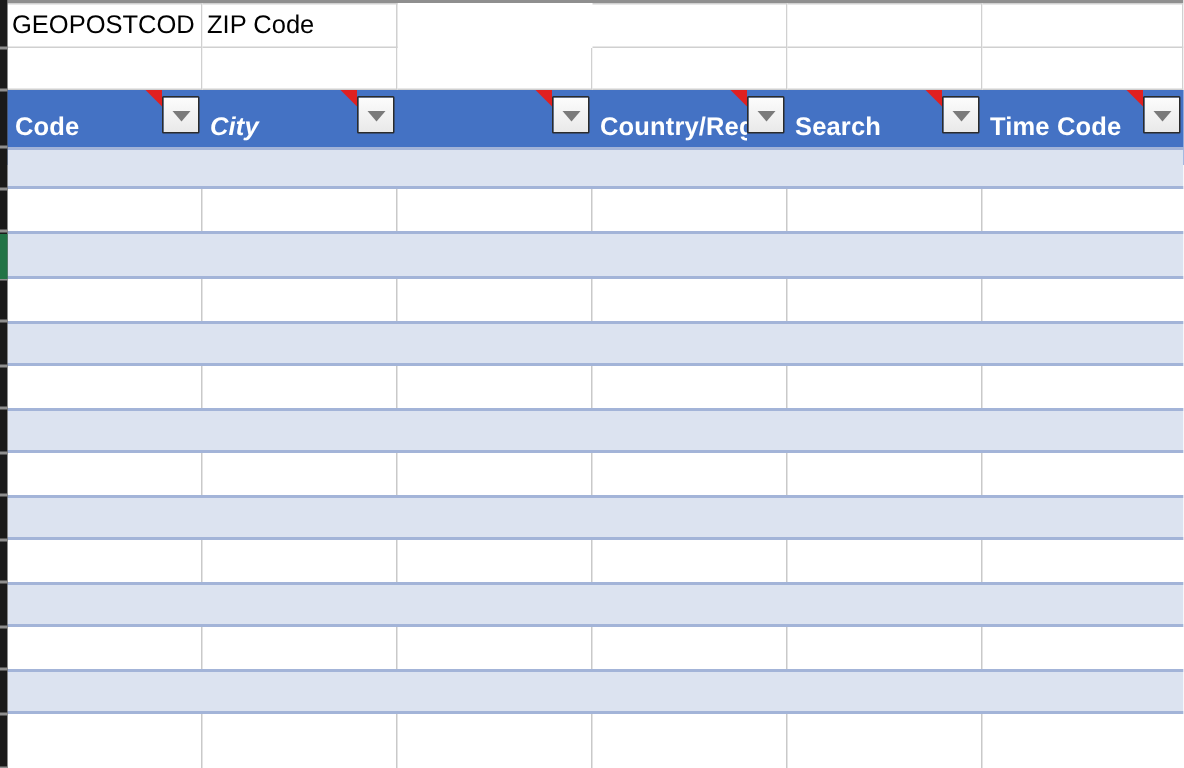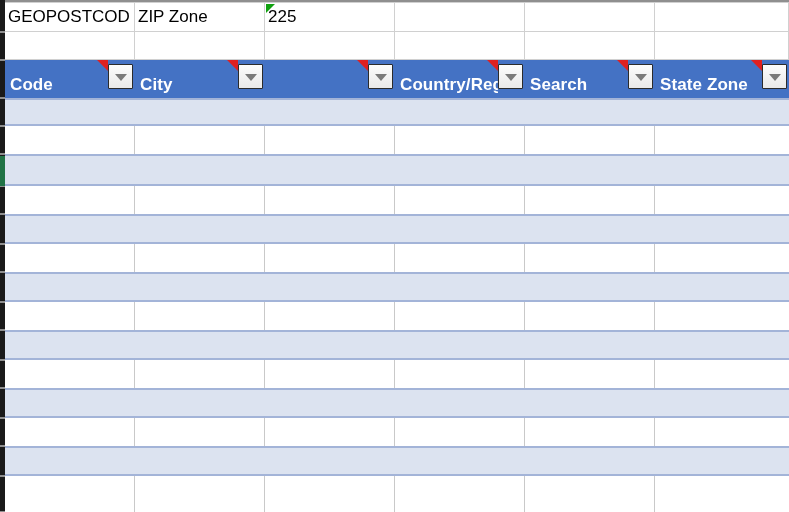--- a/index.html
+++ b/index.html
@@ -217,25 +217,21 @@
       <div class="gutter-seam" style="top: 475px;"></div>
       <div class="gutter-seam" style="top: 511px;"></div>
     </div>
   <div class="green-marker" id="green-marker" style="top: 156px; height: 30px;"></div>
 
   <div class="freerow r1" id="freerow-1" style="top: 2px; height: 30px;">
       <div class="cell" style="left: 0px; width: 130px;">
         <span>GEOPOSTCOD</span>
       </div>
       <div class="cell" style="left: 130px; width: 130px;">
-        <span>ZIP Zone</span>
-      </div>
-      <div class="cell" style="left: 260px; width: 130px;">
-        <span class="err-tri"></span>
-        <span>225</span>
+        <span>ZIP Code</span>
       </div>
       <div class="cell" style="left: 390px; width: 130px;">
         <span></span>
       </div>
       <div class="cell" style="left: 520px; width: 130px;">
         <span></span>
       </div>
       <div class="cell" style="left: 650px; width: 134px;">
         <span></span>
       </div>
@@ -262,21 +258,21 @@
     </div>
 
   <div class="thead" id="table-header" style="top: 60px; height: 50px;">
       <div class="hcell" style="left: 0px; width: 130px;">
         <span class="hlabel">Code</span>
         <span class="note-tri" style="right: 26px;"></span>
         <span class="filter-btn" style="left: 103px;">
           <span class="caret"></span>
         </span>
       </div>
-      <div class="hcell" style="left: 130px; width: 130px;">
+      <div class="hcell" style="left: 130px; width: 130px; font-style: italic;">
         <span class="hlabel">City</span>
         <span class="note-tri" style="right: 26px;"></span>
         <span class="filter-btn" style="left: 103px;">
           <span class="caret"></span>
         </span>
       </div>
       <div class="hcell" style="left: 260px; width: 130px;">
         <span class="note-tri" style="right: 26px;"></span>
         <span class="filter-btn" style="left: 103px;">
           <span class="caret"></span>
@@ -290,21 +286,21 @@
         </span>
       </div>
       <div class="hcell" style="left: 520px; width: 130px;">
         <span class="hlabel">Search</span>
         <span class="note-tri" style="right: 26px;"></span>
         <span class="filter-btn" style="left: 103px;">
           <span class="caret"></span>
         </span>
       </div>
       <div class="hcell" style="left: 650px; width: 134px;">
-        <span class="hlabel">State Zone</span>
+        <span class="hlabel">Time Code</span>
         <span class="note-tri" style="right: 26px;"></span>
         <span class="filter-btn" style="left: 107px;">
           <span class="caret"></span>
         </span>
       </div>
     </div>
 
   <div id="table-body">
       <div class="trow band" style="top: 98px; height: 28px;">
         <div class="bcell" style="left: 0px; width: 130px;"></div>

